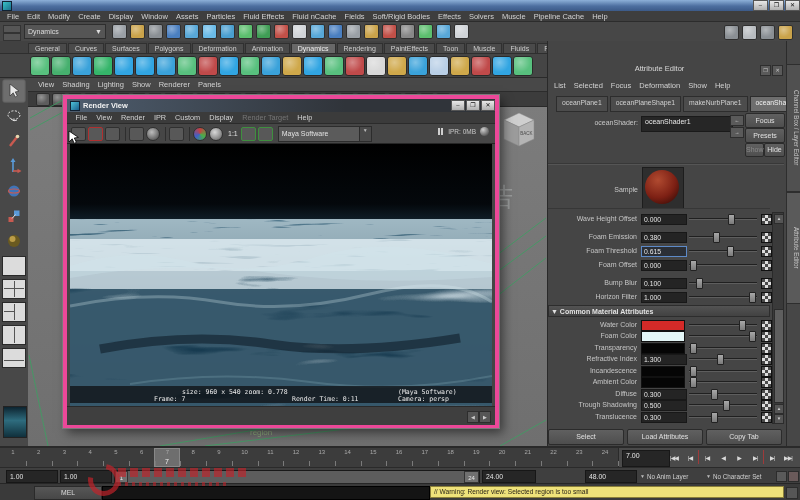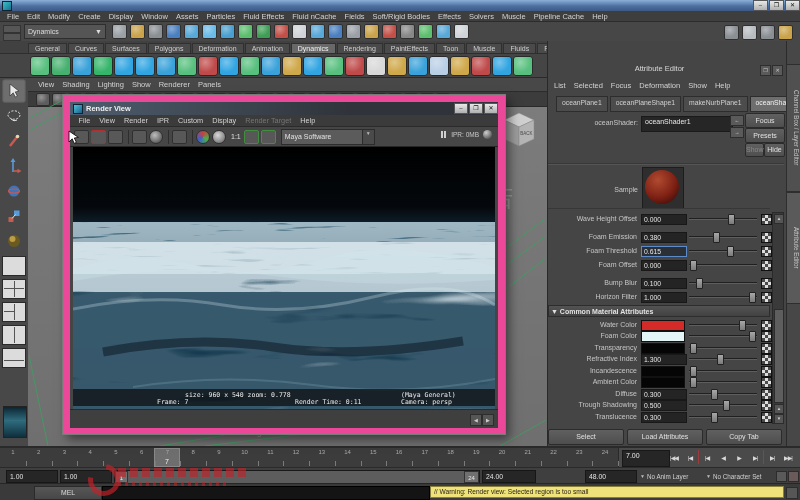--- a/index.html
+++ b/index.html
@@ -36,21 +36,21 @@
   #tool-thumb{left:3px;top:406px;width:22px;height:30px;background:linear-gradient(180deg,#0d2430,#2e6c7e 45%,#10303c);border:1px solid #222;}
   
   #viewport{left:28px;top:78px;width:519px;height:368px;background:linear-gradient(180deg,#7d7d7d,#6f6f6f);}
   #panel-menu{left:28px;top:78px;width:519px;height:13px;background:#484848;display:flex;align-items:center;padding-left:6px;box-sizing:border-box;}
   #panel-toolbar{left:28px;top:91px;width:519px;height:16px;background:#3c3c3c;border-top:1px solid #2c2c2c;border-bottom:1px solid #292929;display:flex;align-items:center;padding-left:8px;box-sizing:border-box;}
   .pticon{width:12px;height:11px;border:1px solid #2d2d2d;border-radius:2px;margin-right:2px;}
   #persp-label{font-size:8px;color:#8fae7e;}
   #viewcube{left:495px;top:105px;width:48px;height:48px;}
   #faint-glyph{left:487px;top:180px;font-size:26px;color:rgba(205,210,210,0.38);z-index:3;}
   
-  #rv{left:63px;top:95px;width:428px;height:325px;background:#454545;border:7px solid #ec4899;outline:1px solid #7a7a7a;box-shadow:4px 5px 10px rgba(0,0,0,.5);z-index:10;}
+  #rv{left:63px;top:95px;width:428px;height:325px;background:#454545;border:4px solid #ec4899;outline:1px solid #7a7a7a;box-shadow:4px 5px 10px rgba(0,0,0,.5);z-index:10;}
   #rv-title{position:absolute;left:0;top:0;width:100%;height:13px;background:linear-gradient(90deg,#4e5d6e,#30343a 65%);display:flex;align-items:center;}
   #rv-title .ticon{width:8px;height:8px;margin:0 3px;background:linear-gradient(135deg,#4ec2d8,#1a5f8c);border:1px solid #123;}
   #rv-title-text{font-size:7.5px;font-weight:bold;color:#f2f2f2;}
   #rv-title .winbtn{height:9px;width:12px;}
   #rv-menu{position:absolute;left:0;top:13px;width:100%;height:12px;background:#3b3b3b;display:flex;align-items:center;padding-left:4px;box-sizing:border-box;border-bottom:1px solid #2b2b2b;}
   #rv-menu .mi{font-size:7.3px;padding:0 4.5px;}
   #rv-menu .mi.disabled{color:#757575;}
   #rv-toolbar{position:absolute;left:0;top:25px;width:100%;height:20px;background:#464646;display:flex;align-items:center;padding-left:4px;box-sizing:border-box;border-bottom:1px solid #262626;}
   .rvi{width:13px;height:12px;background:#585858;border:1px solid #303030;margin-right:2px;border-radius:2px;}
   .rvi.red{border-color:#b03030;}
@@ -459,21 +459,21 @@
         <rect x="0" y="95" width="422" height="167" filter="url(#fCoarse)" opacity="0.75"></rect>
         <rect x="0" y="145" width="422" height="117" filter="url(#fDark)" opacity="0.8"></rect>
         <path d="M0,122 Q60,102 120,118 T250,112 T422,120 L422,133 Q300,142 200,129 T0,134 Z" fill="#cfe8ee" opacity="0.30"></path>
         <path d="M0,162 Q80,146 150,158 T300,150 T422,158" stroke="#dff2f5" stroke-width="3" fill="none" opacity="0.28"></path>
         <path d="M30,205 Q120,188 200,200 T390,194" stroke="#08121c" stroke-width="9" fill="none" opacity="0.5"></path>
         <path d="M60,240 Q150,226 240,238 T422,232" stroke="#9cc4ce" stroke-width="2" fill="none" opacity="0.22"></path>
       </svg>
     </div>
     <div id="rv-status">
       <span style="left:112px;top:2px;">size: 960 x 540 zoom: 0.778</span>
-      <span style="left:328px;top:2px;">(Maya General)</span>
+      <span style="left:328px;top:2px;">(Maya Software)</span>
       <span style="left:84px;top:9px;">Frame: 7</span>
       <span style="left:222px;top:9px;">Render Time: 0:11</span>
       <span style="left:328px;top:9px;">Camera: persp</span>
     </div>
     <div id="rv-bottom">
       <div class="navarr" style="right:16px;">◀</div>
       <div class="navarr" style="right:4px;">▶</div>
     </div>
   </div>
 

